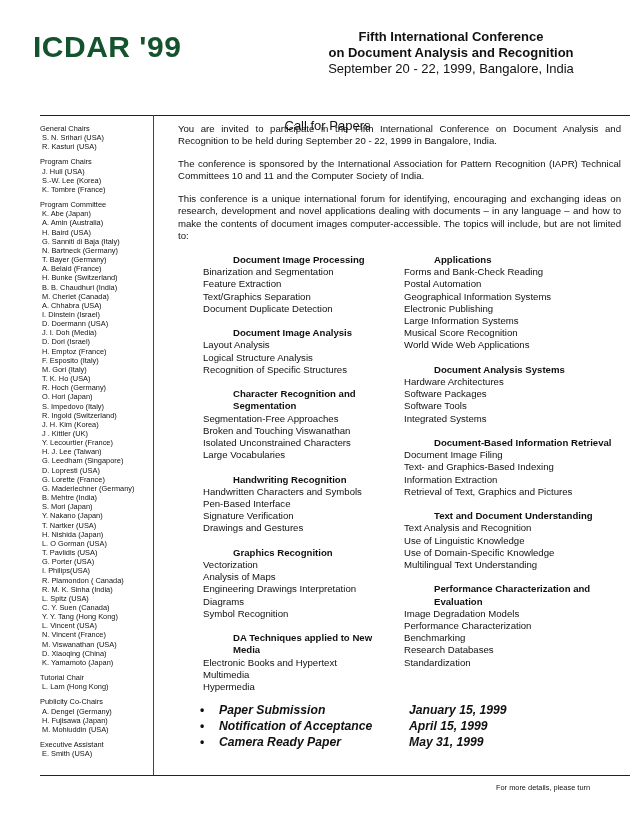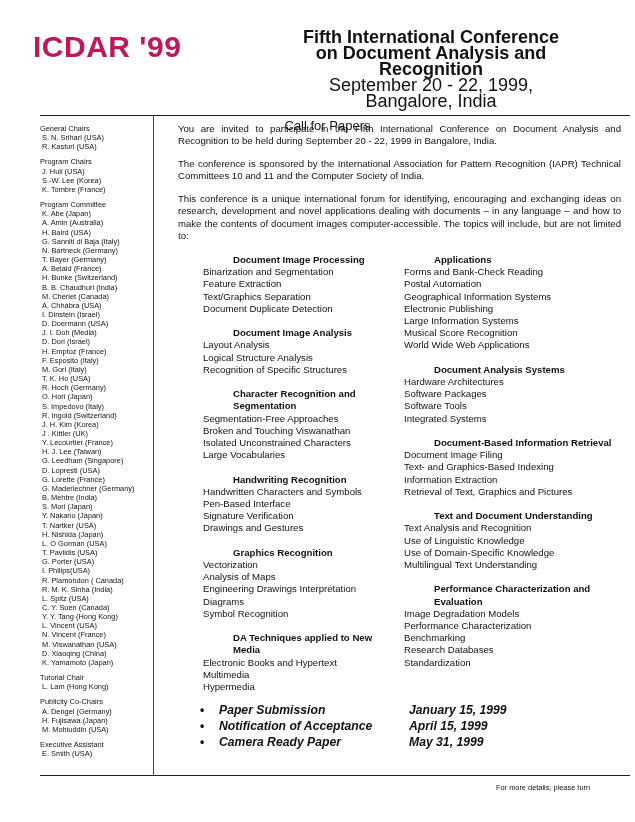--- a/index.html
+++ b/index.html
@@ -1,18 +1,18 @@
 <!DOCTYPE html>
 <html><head>
 <meta charset="utf-8">
 <style>
   html, body { margin: 0; padding: 0; background: #ffffff; }
   body { width: 635px; height: 822px; position: relative; overflow: hidden; color: #111; font-family: "Liberation Sans", sans-serif; }
-  .logo { position: absolute; left: 33px; top: 30px; font-size: 30px; font-weight: bold; letter-spacing: 0.5px; color: #be185d; }
-  .conf { position: absolute; left: 288px; top: 29px; width: 286px; text-align: center; font-size: 18px; line-height: 16px; }
+  .logo { position: absolute; left: 33px; top: 30px; font-size: 30px; font-weight: bold; letter-spacing: 0.5px; color: #14532d; }
+  .conf { position: absolute; left: 308px; top: 29px; width: 286px; text-align: center; font-size: 13px; line-height: 16px; }
   .conf .b { font-weight: bold; }
   .cfp { position: absolute; left: 0; width: 635px; top: 90px; text-align: center; font-size: 13px; padding-left: 20px; box-sizing: border-box; margin-top: 28px; }
   .rule-top { position: absolute; left: 40px; top: 115px; width: 590px; height: 1px; background: #222; }
   .rule-bottom { position: absolute; left: 40px; top: 775px; width: 590px; height: 1px; background: #222; }
   .vdiv { position: absolute; left: 153px; top: 115px; width: 1px; height: 660px; background: #444; }
   .sidebar { position: absolute; left: 40px; top: 124px; width: 112px; font-size: 7.4px; line-height: 9.15px; }
   .sidebar .sec { margin-bottom: 6px; }
   .sidebar .h { font-weight: normal; }
   .sidebar .n { padding-left: 2px; white-space: nowrap; }
   .main { position: absolute; left: 178px; top: 123px; width: 443px; font-size: 9.6px; line-height: 12.3px; }

